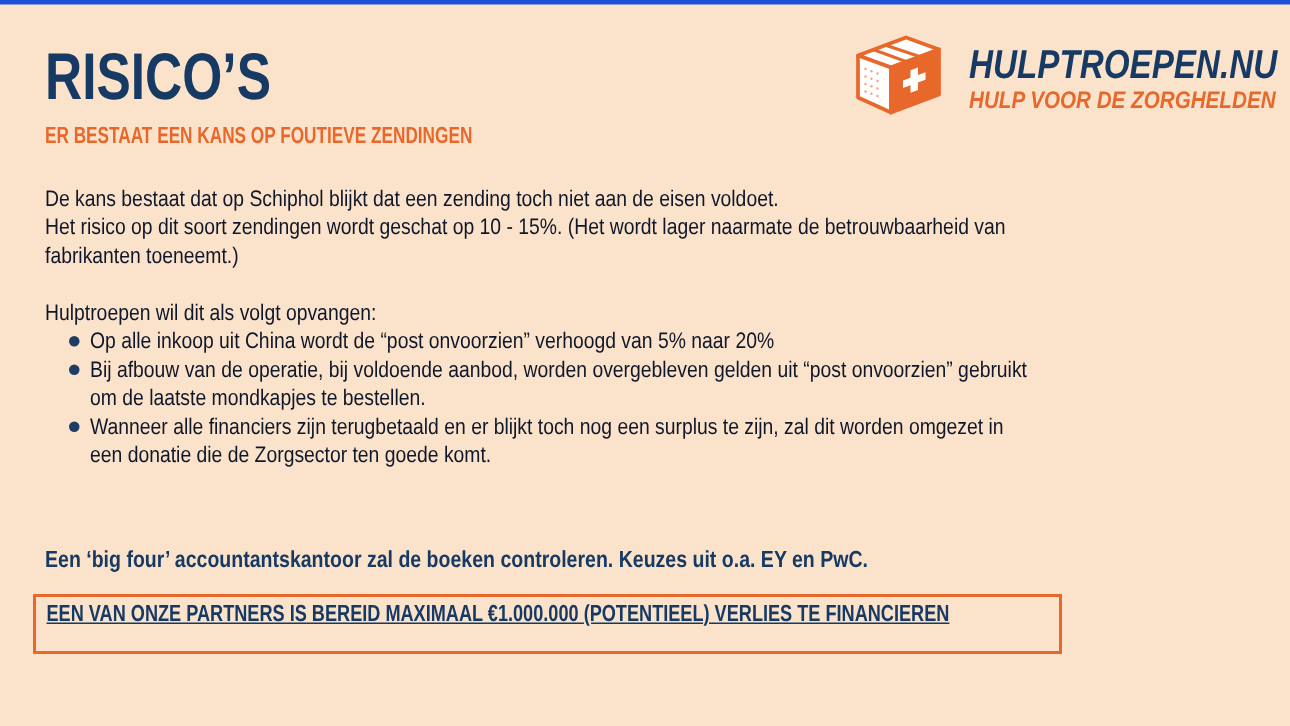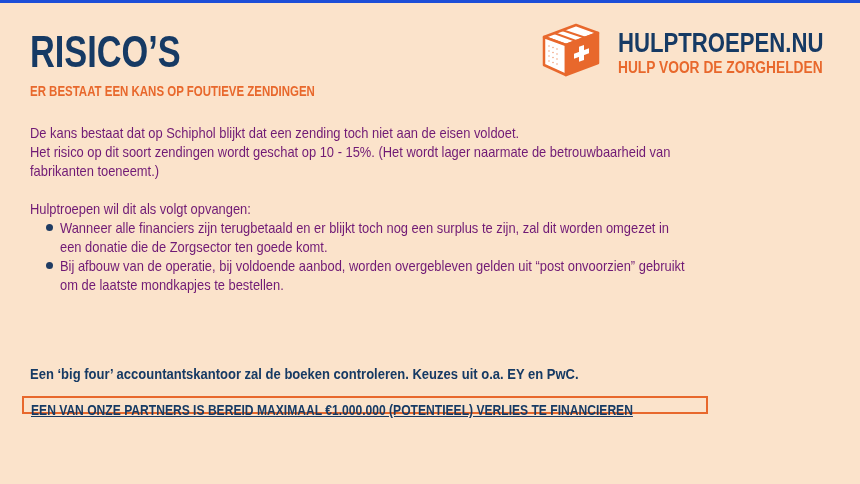--- a/index.html
+++ b/index.html
@@ -15,55 +15,55 @@
     font-family:"Liberation Sans", sans-serif; font-weight:700;
     font-size:44px; color:#163a64; letter-spacing:0px;
     transform:scaleX(0.78); transform-origin:left top; line-height:46px;
   }
   .subtitle {
     position:absolute; left:30px; top:79px;
     font-family:"Liberation Sans", sans-serif; font-weight:700;
     font-size:15.5px; color:#e8682c; white-space:nowrap;
     transform:scaleX(0.74); transform-origin:left top;
   }
-  .logo { position:absolute; left:540px; top:16px; width:282px; height:62px; }
+  .logo { position:absolute; left:568px; top:16px; width:282px; height:62px;font-style:italic; }
   .logo-box { position:absolute; left:0; top:0; width:62px; height:62px; }
   .logo-name {
     position:absolute; left:78px; top:10px;
     font-family:"Liberation Sans", sans-serif; font-weight:700;
     font-size:27px; color:#163a64; white-space:nowrap;
     transform:scaleX(0.82); transform-origin:left top; line-height:28px;
   }
   .logo-tag {
     position:absolute; left:78px; top:40px;
     font-family:"Liberation Sans", sans-serif; font-weight:700;
     font-size:16px; color:#e8682c; white-space:nowrap;
     transform:scaleX(0.86); transform-origin:left top; line-height:18px;
   }
   .body {
     position:absolute; left:30px; top:120px; width:820px;
     font-family:"Liberation Sans", sans-serif;
-    font-size:15px; color:#701a75; line-height:19px;
+    font-size:15px; color:#0f172a; line-height:19px;
   }
   .body p { margin:0; transform:scaleX(0.86); transform-origin:left top; white-space:nowrap; }
   .gap { height:19px; }
   ul.bullets { margin:0; padding:0; list-style:none; }
   ul.bullets li { position:relative; padding-left:30px; }
   ul.bullets li .dot {
     position:absolute; left:16px; top:6px; width:7px; height:7px; border-radius:50%; background:#1f3c63;
   }
   ul.bullets li .txt { display:block; transform:scaleX(0.86); transform-origin:left top; white-space:pre-line; }
   .auditor {
     position:absolute; left:30px; top:362px;
     font-family:"Liberation Sans", sans-serif; font-weight:700;
     font-size:15.5px; color:#163a64; white-space:nowrap;
     transform:scaleX(0.84); transform-origin:left top;
   }
   .callout {
-    position:absolute; left:22px; top:393px; width:686px; height:18px;
+    position:absolute; left:22px; top:393px; width:686px; height:40px;
     border:2.5px solid #e8682c; box-sizing:border-box;
   }
   .callout-text {
     position:absolute; left:7px; top:3px;
     font-family:"Liberation Sans", sans-serif; font-weight:700;
     font-size:15.5px; color:#163a64; white-space:nowrap; text-decoration:underline;
     transform:scaleX(0.78); transform-origin:left top;
   }
 </style>
 </head>
@@ -110,27 +110,31 @@
 
   <div class="body">
     <p>De kans bestaat dat op Schiphol blijkt dat een zending toch niet aan de eisen voldoet.</p>
     <p>Het risico op dit soort zendingen wordt geschat op 10 - 15%. (Het wordt lager naarmate de betrouwbaarheid van</p>
     <p>fabrikanten toeneemt.)</p>
     <div class="gap"></div>
     <p>Hulptroepen wil dit als volgt opvangen:</p>
     <ul class="bullets">
       <li>
         <span class="dot"></span>
-        <span class="txt">Wanneer alle financiers zijn terugbetaald en er blijkt toch nog een surplus te zijn, zal dit worden omgezet in
-een donatie die de Zorgsector ten goede komt.</span>
+        <span class="txt">Op alle inkoop uit China wordt de “post onvoorzien” verhoogd van 5% naar 20%</span>
       </li>
       <li>
         <span class="dot"></span>
         <span class="txt">Bij afbouw van de operatie, bij voldoende aanbod, worden overgebleven gelden uit “post onvoorzien” gebruikt
 om de laatste mondkapjes te bestellen.</span>
+      </li>
+      <li>
+        <span class="dot"></span>
+        <span class="txt">Wanneer alle financiers zijn terugbetaald en er blijkt toch nog een surplus te zijn, zal dit worden omgezet in
+een donatie die de Zorgsector ten goede komt.</span>
       </li>
     </ul>
   </div>
 
   <div class="auditor">Een ‘big four’ accountantskantoor zal de boeken controleren. Keuzes uit o.a. EY en PwC.</div>
 
   <div class="callout">
     <div class="callout-text">EEN VAN ONZE PARTNERS IS BEREID MAXIMAAL €1.000.000 (POTENTIEEL) VERLIES TE FINANCIEREN</div>
   </div>
 

